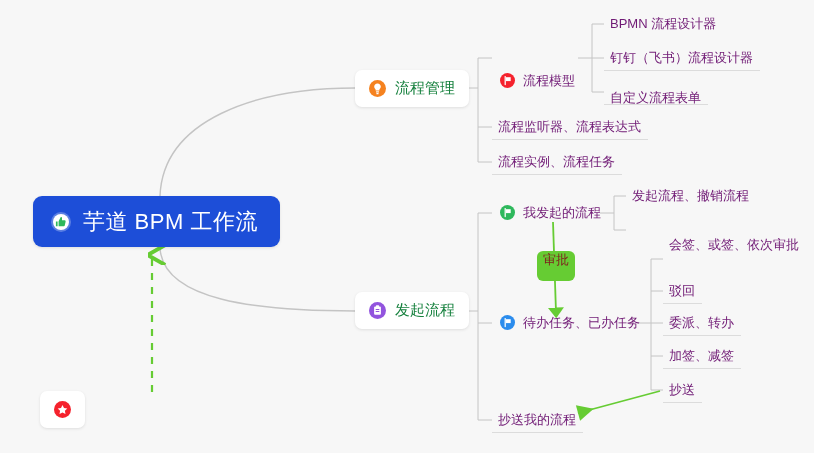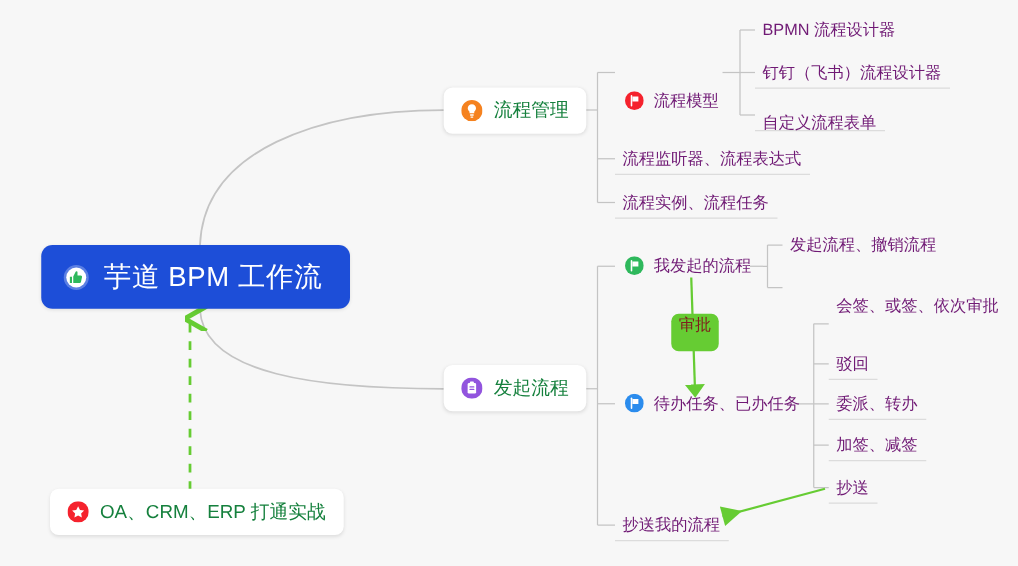--- a/index.html
+++ b/index.html
@@ -216,21 +216,20 @@
   </div>
 
   <div class="card-node node-oa-crm-erp">
     <span class="icon">
       <svg width="17" height="17" viewBox="0 0 17 17">
         <circle cx="8.5" cy="8.5" r="8.5" fill="#f5222d"></circle>
         <path d="M8.5 3.9 L10.0 7.0 L13.3 7.4 L10.9 9.7 L11.5 13.0
                  L8.5 11.4 L5.5 13.0 L6.1 9.7 L3.7 7.4 L7.0 7.0 Z" fill="#ffffff"></path>
       </svg>
     </span>
-    <span class="card-label">OA、CRM、ERP 打通实战</span>
   </div>
 
   <div class="leaf no-rule" style="left:494px; top:44px;margin-top:24px;">
     <span class="icon">
       <svg width="15" height="15" viewBox="0 0 15 15">
         <circle cx="7.5" cy="7.5" r="7.5" fill="#f5222d"></circle>
         <path d="M5.2 3.6 L5.2 11.6" stroke="#ffffff" stroke-width="1.25" stroke-linecap="round" fill="none"></path>
         <path d="M5.9 4.2 L10.7 4.2 L10.7 8.1 L5.9 8.1 Z" fill="#ffffff"></path>
       </svg>
     </span>

